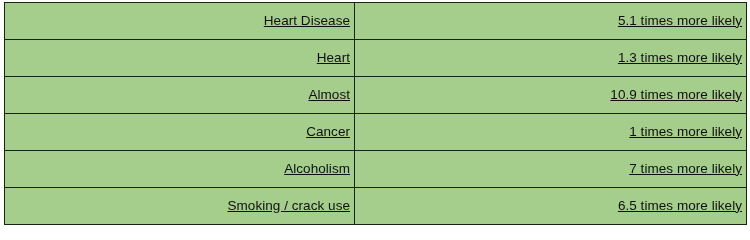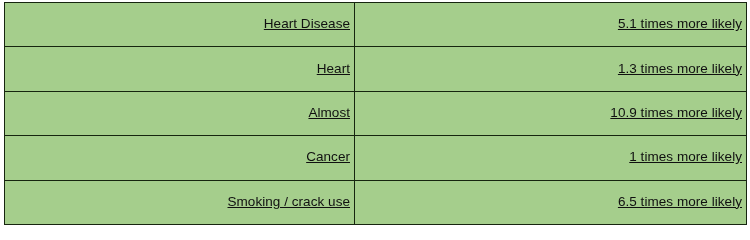--- a/index.html
+++ b/index.html
@@ -65,18 +65,22 @@
       </tr>
       <tr>
         <td>Almost</td>
         <td>10.9 times more likely</td>
       </tr>
       <tr>
         <td>Cancer</td>
         <td>1 times more likely</td>
       </tr>
       <tr>
+        <td>Alcoholism</td>
+        <td>7 times more likely</td>
+      </tr>
+      <tr>
         <td>Smoking / crack use</td>
         <td>6.5 times more likely</td>
       </tr>
     </tbody>
   </table>
 </div>
 
 </body></html>

